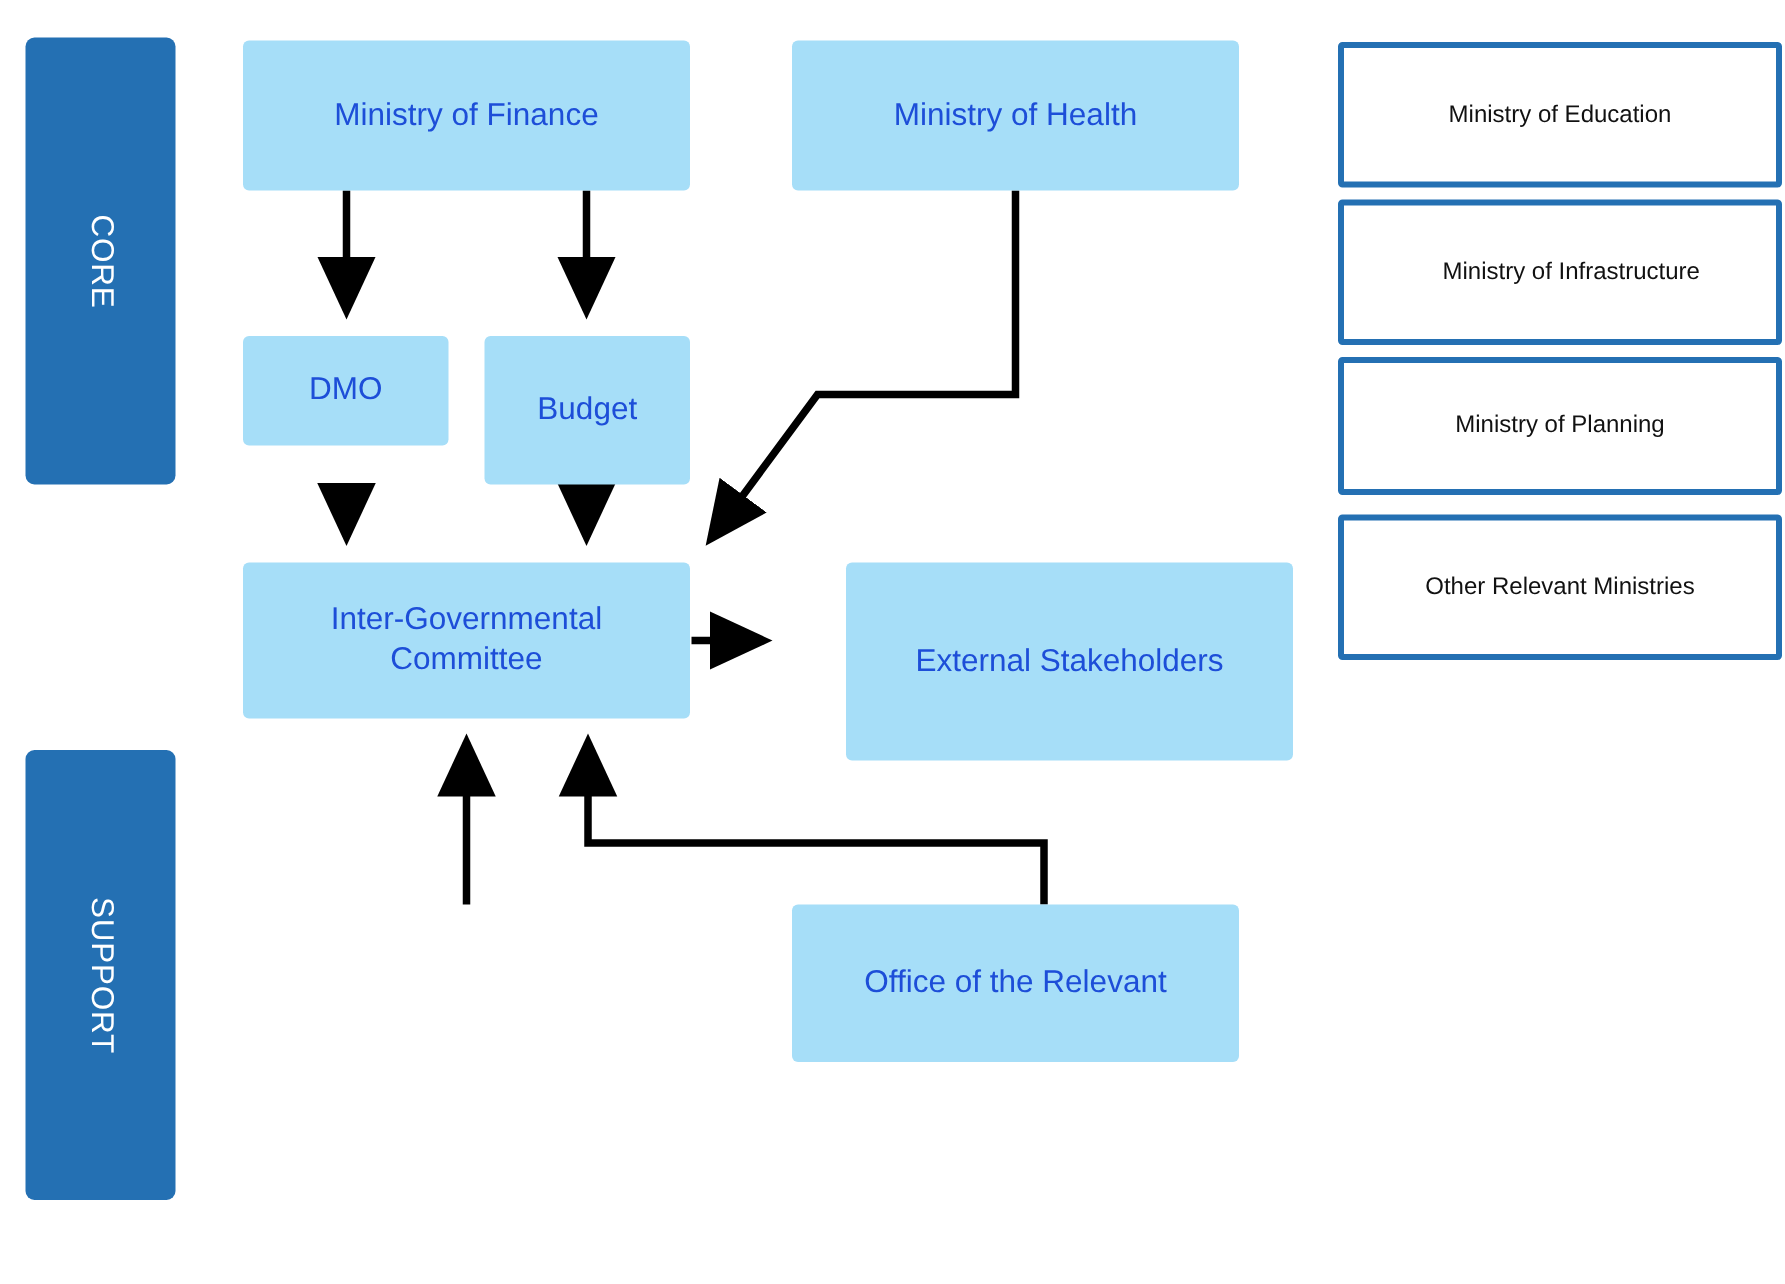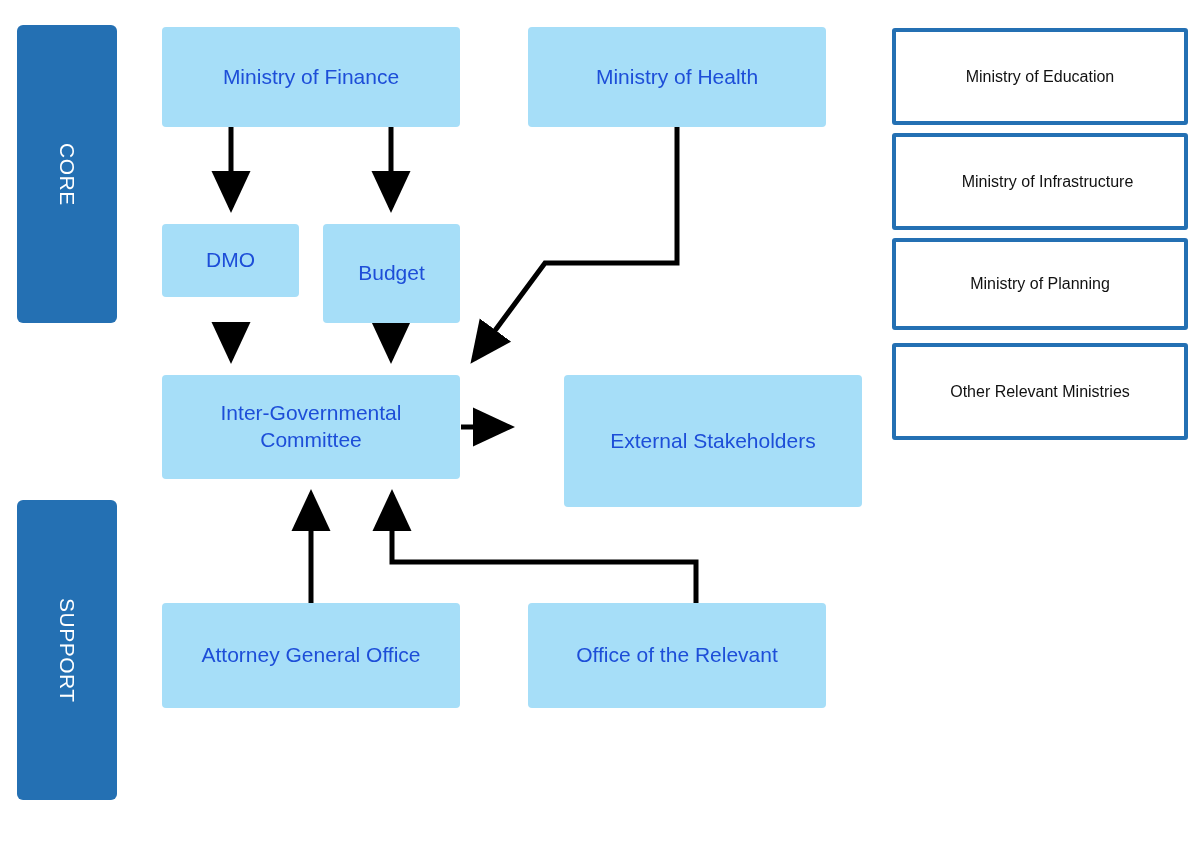--- a/index.html
+++ b/index.html
@@ -126,23 +126,20 @@
   </div>
 
   <div class="node" style="left:323px; top:224px; width:137px; height:99px;">
     <span>Budget</span>
   </div>
 
   <div class="node" style="left:528px; top:375px; width:298px; height:132px;margin-left:36px;">
     <span>External Stakeholders</span>
   </div>
 
-  <div class="node" style="left:162px; top:603px; width:298px; height:105px;">
-    <span>Attorney General Office</span>
-  </div>
 
   <div class="node" style="left:528px; top:603px; width:298px; height:105px;">
     <span>Office of the Relevant</span>
   </div>
 
   <div class="outline-node" style="left:892px; top:28px; width:296px; height:97px;">
     <span>Ministry of Education</span>
   </div>
 
   <div class="outline-node" style="left:892px; top:133px; width:296px; height:97px;padding-left:25px;">

